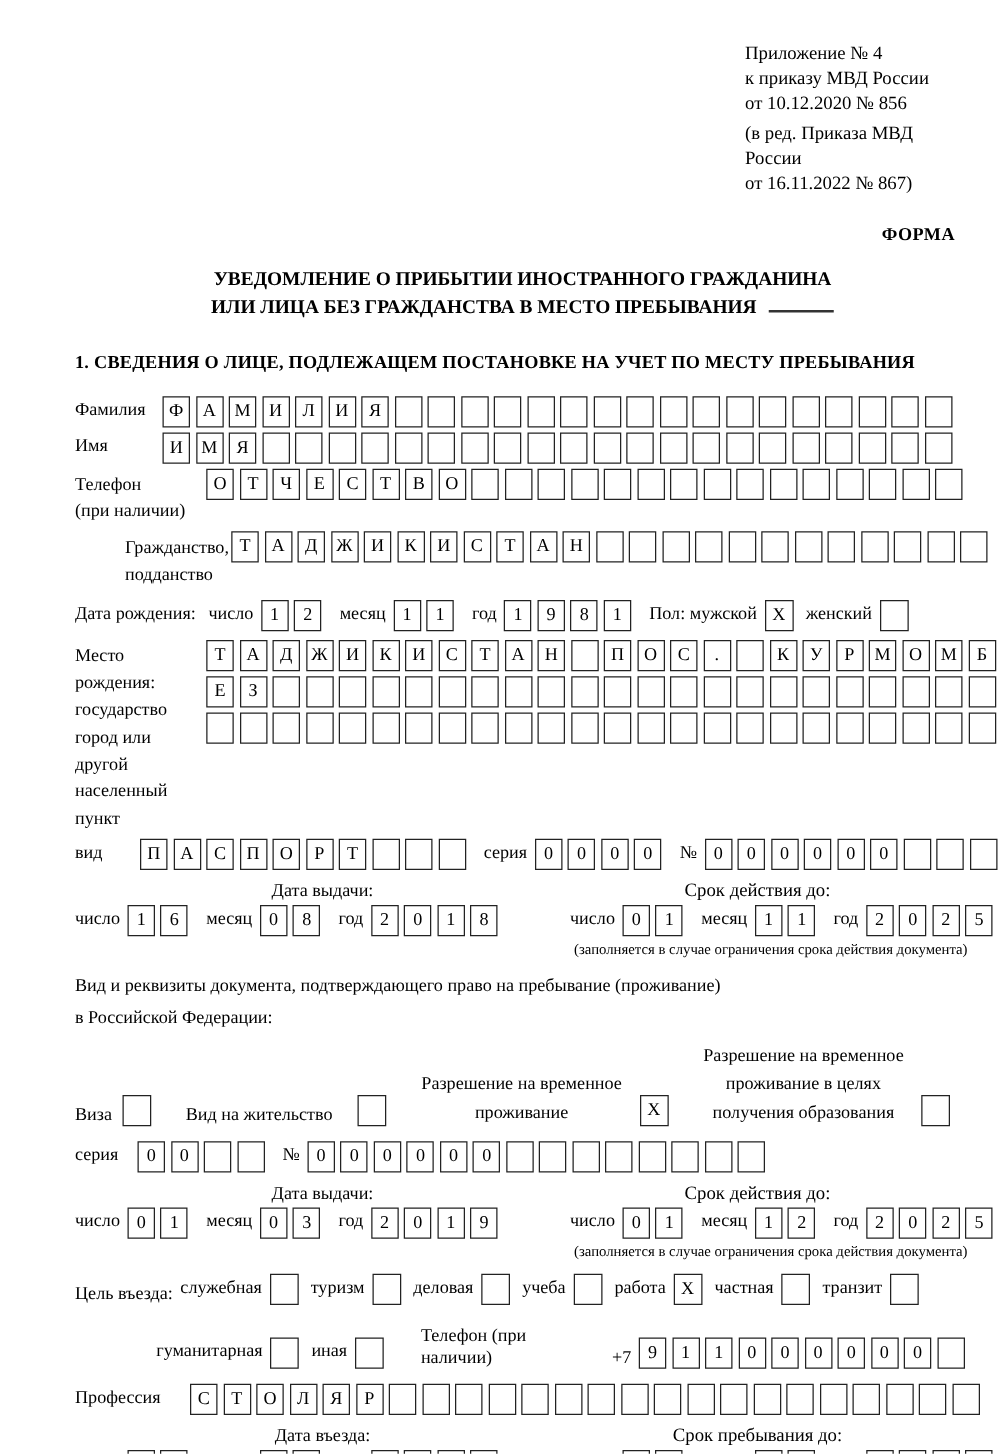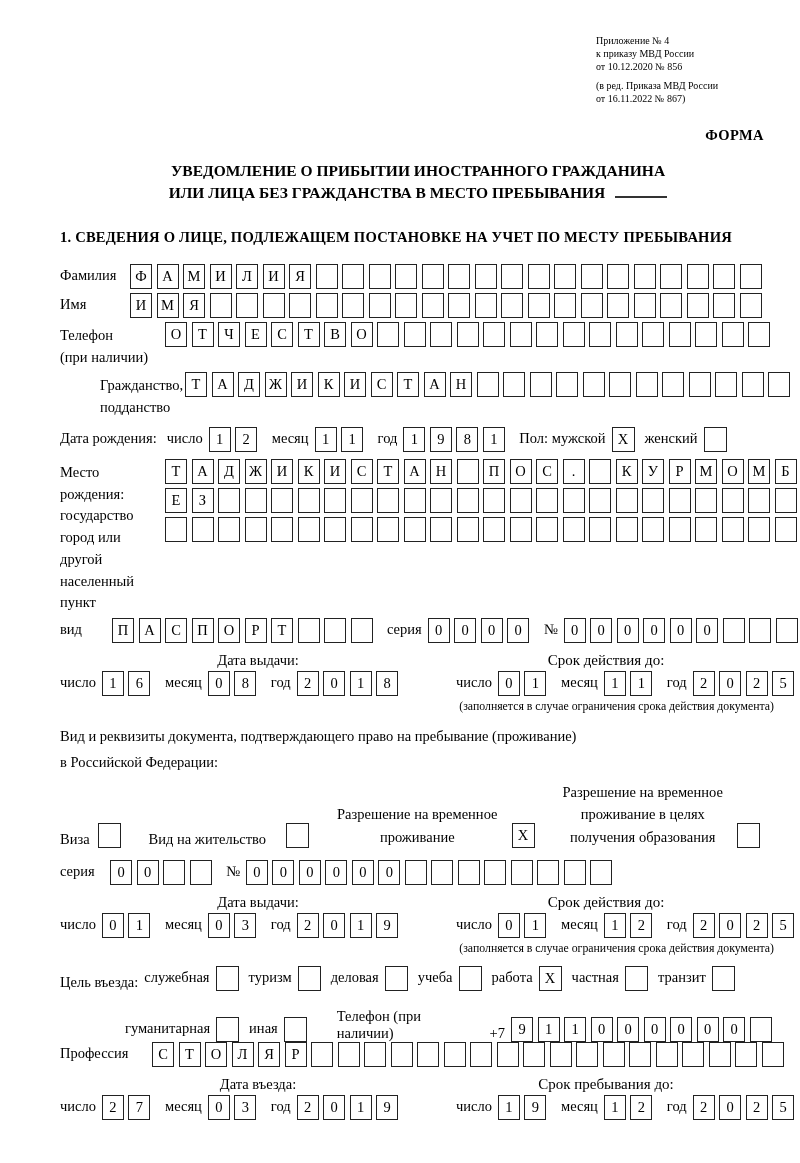--- a/index.html
+++ b/index.html
@@ -1,20 +1,20 @@
 <!DOCTYPE html>
 <html><head>
 <meta charset="utf-8">
 <style>
   html,body{margin:0;padding:0;background:#fff;}
   body{width:800px;height:1163px;font-family:"Liberation Serif","DejaVu Serif",serif;color:#000;}
   .page{box-sizing:border-box;width:800px;height:1163px;padding:34px 24px 0 60px;position:relative;}
 
   
-  .ref{margin-left:536px;font-size:10px;line-height:1.32;}
+  .ref{margin-left:536px;font-size:15px;line-height:1.32;}
   .ref .grp2{margin-top:5px;}
   .forma{font-weight:bold;font-size:14.5px;text-align:right;margin:22px 12px 0 0;letter-spacing:.4px;}
 
   .title{font-weight:bold;font-size:15.5px;text-align:center;margin-top:16px;line-height:1.45;}
   .blank-underline{display:inline-block;width:52px;border-bottom:2px solid #333;margin-left:10px;vertical-align:baseline;}
   .sec-title{font-weight:bold;font-size:14.6px;margin-top:24px;letter-spacing:.2px;}
 
   
   .boxes{display:inline-flex;flex-wrap:nowrap;}
   .cell{display:inline-block;box-sizing:border-box;width:22px;height:25px;border:1.7px solid #222;
@@ -551,21 +551,21 @@
         <span class="cell">0</span>
         <span class="cell">0</span>
         <span class="cell">0</span>
         <span class="cell">0</span>
         <span class="cell">0</span>
         <span class="cell">0</span>
         <span class="cell"></span>
       </span>
   </div>
 
-  <div class="row" style="margin-top:0;">
+  <div class="row" style="margin-top:12px;">
     <span class="lbl" style="width:92px;">Профессия</span>
     <span class="boxes">
         <span class="cell">С</span>
         <span class="cell">Т</span>
         <span class="cell">О</span>
         <span class="cell">Л</span>
         <span class="cell">Я</span>
         <span class="cell">Р</span>
         <span class="cell"></span>
         <span class="cell"></span>

